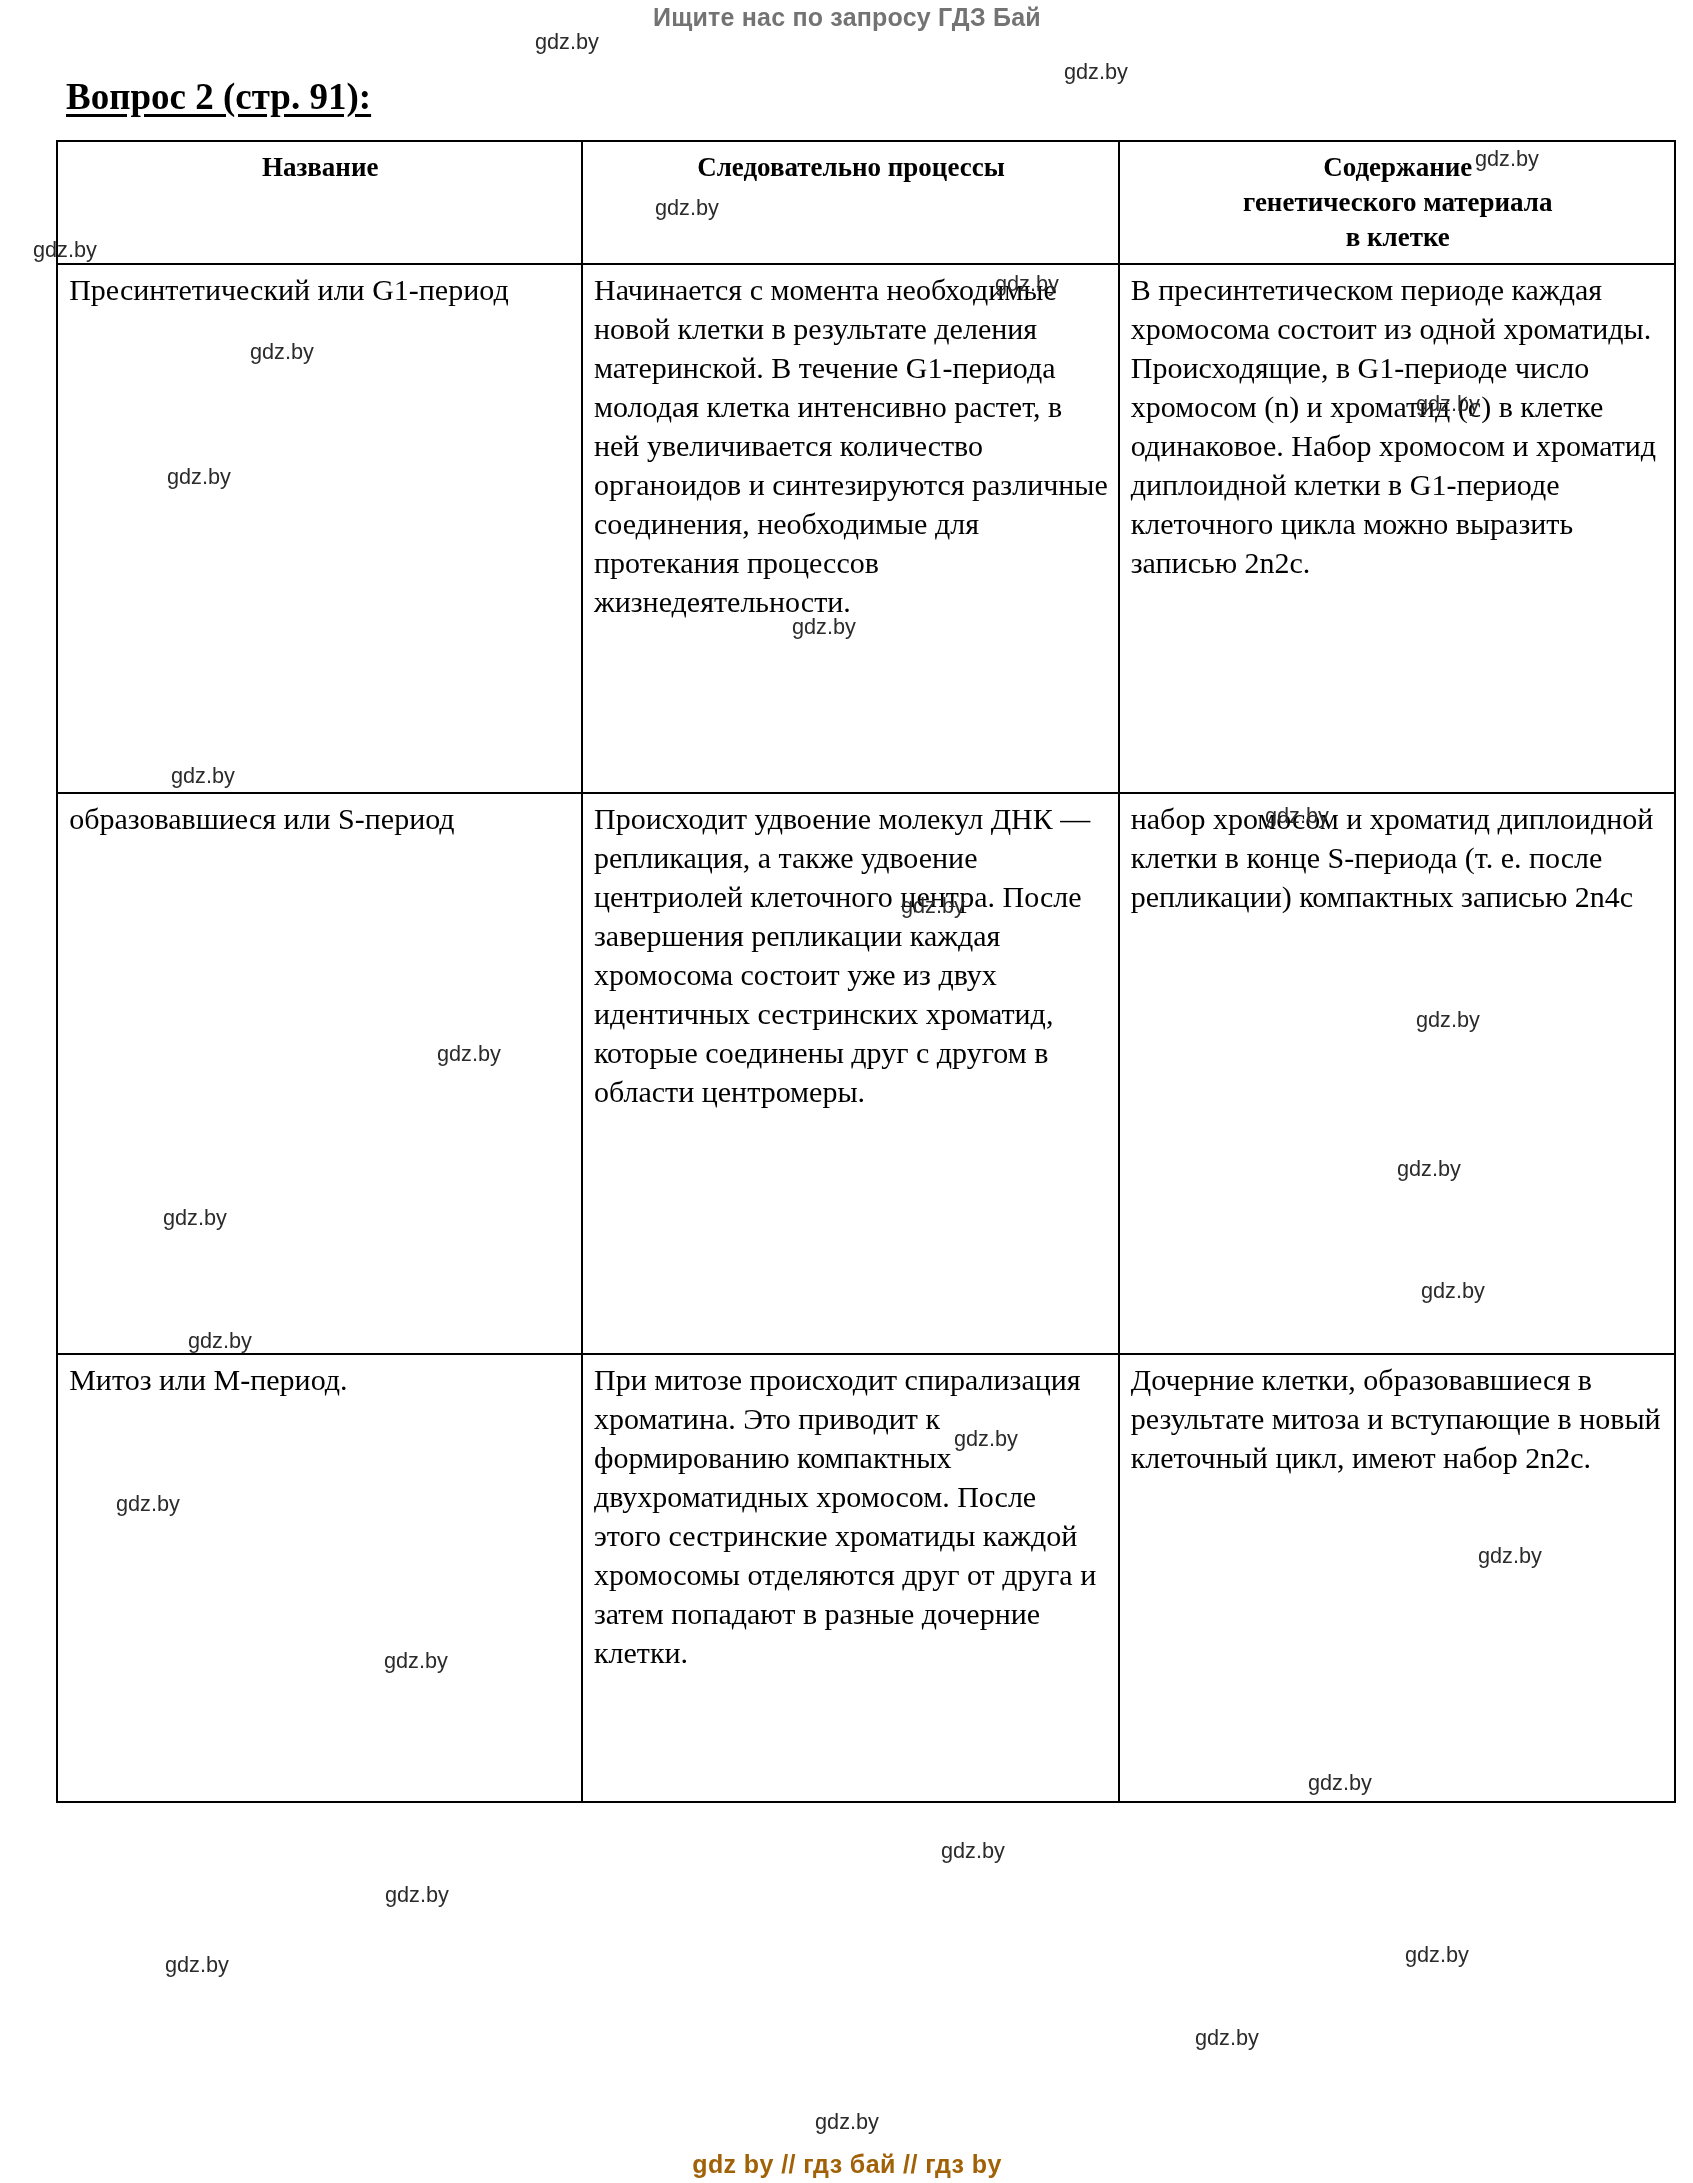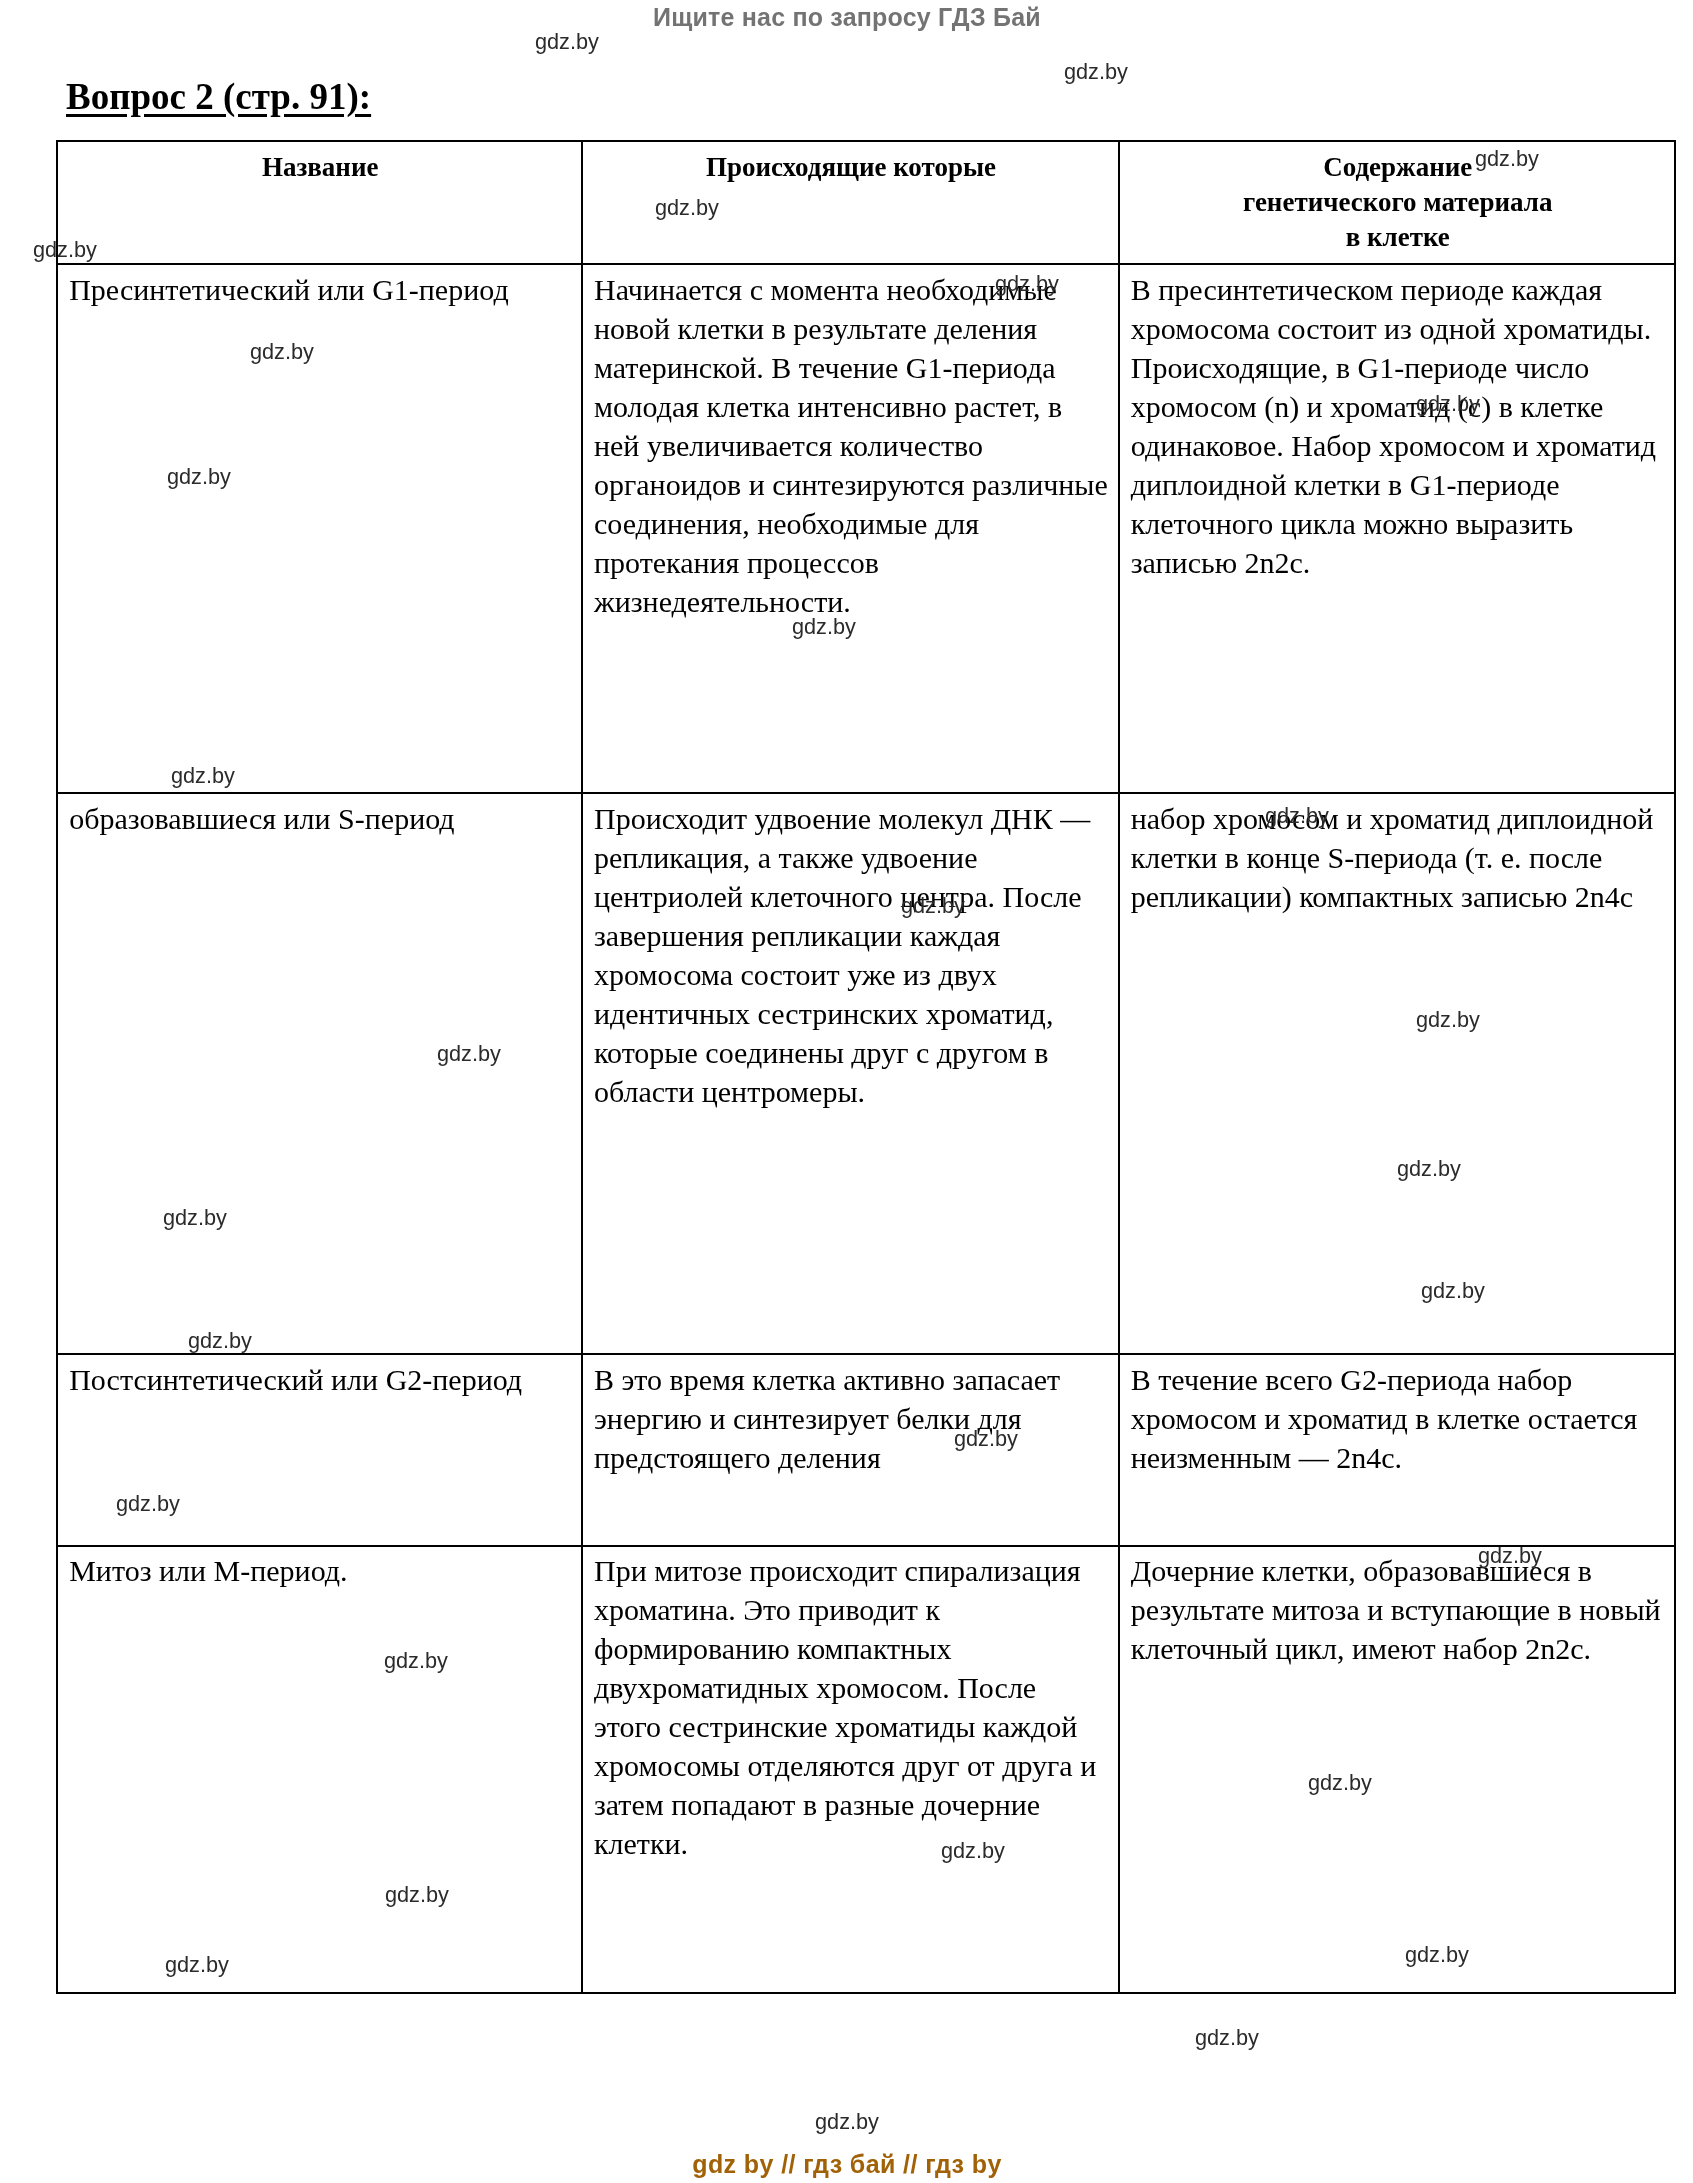--- a/index.html
+++ b/index.html
@@ -123,46 +123,41 @@
 
 <h1 class="page-heading">Вопрос 2 (стр. 91):</h1>
 
 <table class="cycle-table">
   <thead>
     <tr>
       <th class="col-name">
         <div class="head-cell-inner">Название</div>
       </th>
       <th class="col-proc">
-        <div class="head-cell-inner">Происходящие которые</div>
+        <div class="head-cell-inner">Следовательно процессы</div>
       </th>
       <th class="col-genmat">
         <div class="head-cell-inner">
           <div>Содержание</div>
           <div>генетического материала</div>
           <div>в клетке</div>
         </div>
       </th>
     </tr>
   </thead>
   <tbody>
     <tr class="row-g1">
       <td class="cell-text">Пресинтетический или G1-период</td>
       <td class="cell-text">Начинается с момента необходимые новой клетки в результате деления материнской. В течение G1-периода молодая клетка интенсивно растет, в ней увеличивается количество органоидов и синтезируются различные соединения, необходимые для протекания процессов жизнедеятельности.</td>
       <td class="cell-text">В пресинтетическом периоде каждая хромосома состоит из одной хроматиды. Происходящие, в G1-периоде число хромосом (n) и хроматид (с) в клетке одинаковое. Набор хромосом и хроматид диплоидной клетки в G1-периоде клеточного цикла можно выразить записью 2n2c.</td>
     </tr>
     <tr class="row-s">
       <td class="cell-text">образовавшиеся или S-период</td>
       <td class="cell-text">Происходит удвоение молекул ДНК — репликация, а также удвоение центриолей клеточного центра. После завершения репликации каждая хромосома состоит уже из двух идентичных сестринских хроматид, которые соединены друг с другом в области центромеры.</td>
       <td class="cell-text">набор хромосом и хроматид диплоидной клетки в конце S-периода (т. е. после репликации) компактных записью 2n4c</td>
-    </tr>
-    <tr class="row-g2">
-      <td class="cell-text">Постсинтетический или G2-период</td>
-      <td class="cell-text">В это время клетка активно запасает энергию и синтезирует белки для предстоящего деления</td>
-      <td class="cell-text">В течение всего G2-периода набор хромосом и хроматид в клетке остается неизменным — 2n4c.</td>
     </tr>
     <tr class="row-m">
       <td class="cell-text">Митоз или М-период.</td>
       <td class="cell-text">При митозе происходит спирализация хроматина. Это приводит к формированию компактных двухроматидных хромосом. После этого сестринские хроматиды каждой хромосомы отделяются друг от друга и затем попадают в разные дочерние клетки.</td>
       <td class="cell-text">Дочерние клетки, образовавшиеся в результате митоза и вступающие в новый клеточный цикл, имеют набор 2n2c.</td>
     </tr>
   </tbody>
 </table>
 
 <div id="watermark-layer">

